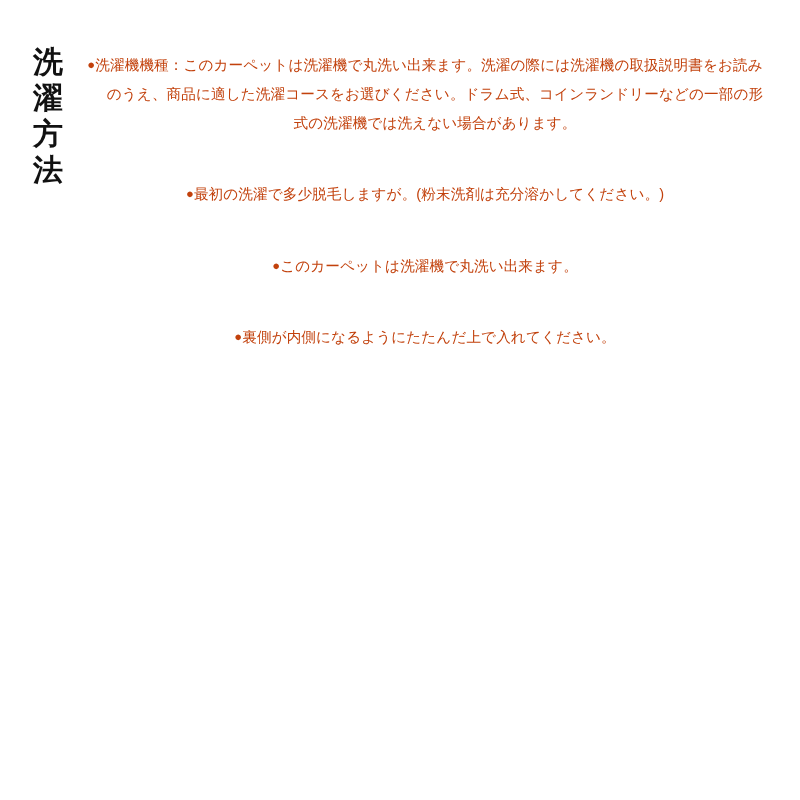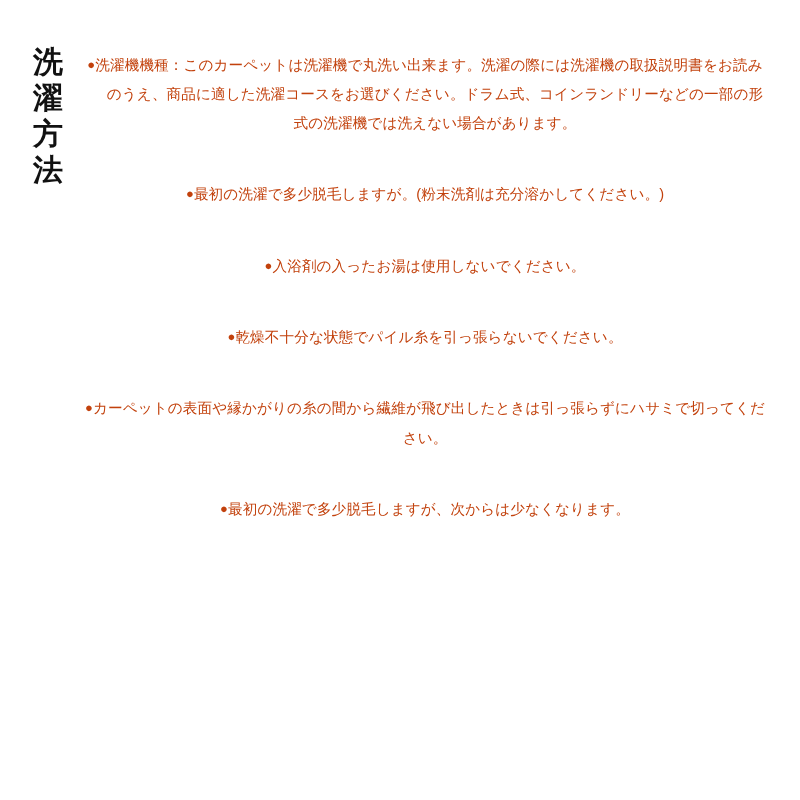--- a/index.html
+++ b/index.html
@@ -59,18 +59,16 @@
   }
 </style>
 </head>
 <body>
 
 <div class="page">
   <h1 class="doc-title">洗濯方法</h1>
   <div class="items" id="instruction-list">
       <p class="item multiline"><span class="bullet">●</span><span class="item-body">洗濯機機種：このカーペットは洗濯機で丸洗い出来ます。洗濯の際には洗濯機の取扱説明書をお読みのうえ、商品に適した洗濯コースをお選びください。ドラム式、コインランドリーなどの一部の形式の洗濯機では洗えない場合があります。</span></p>
       <p class="item"><span class="bullet">●</span><span class="item-body">最初の洗濯で多少脱毛しますが。(粉末洗剤は充分溶かしてください。)</span></p>
-      <p class="item"><span class="bullet">●</span><span class="item-body">入浴剤の入ったお湯は使用しないでください。</span></p>
-      <p class="item"><span class="bullet">●</span><span class="item-body">乾燥不十分な状態でパイル糸を引っ張らないでください。</span></p>
-      <p class="item"><span class="bullet">●</span><span class="item-body">カーペットの表面や縁かがりの糸の間から繊維が飛び出したときは引っ張らずにハサミで切ってください。</span></p>
-      <p class="item"><span class="bullet">●</span><span class="item-body">最初の洗濯で多少脱毛しますが、次からは少なくなります。</span></p>
+      <p class="item"><span class="bullet">●</span><span class="item-body">このカーペットは洗濯機で丸洗い出来ます。</span></p>
+      <p class="item"><span class="bullet">●</span><span class="item-body">裏側が内側になるようにたたんだ上で入れてください。</span></p>
     </div>
 </div>
 
 </body></html>

